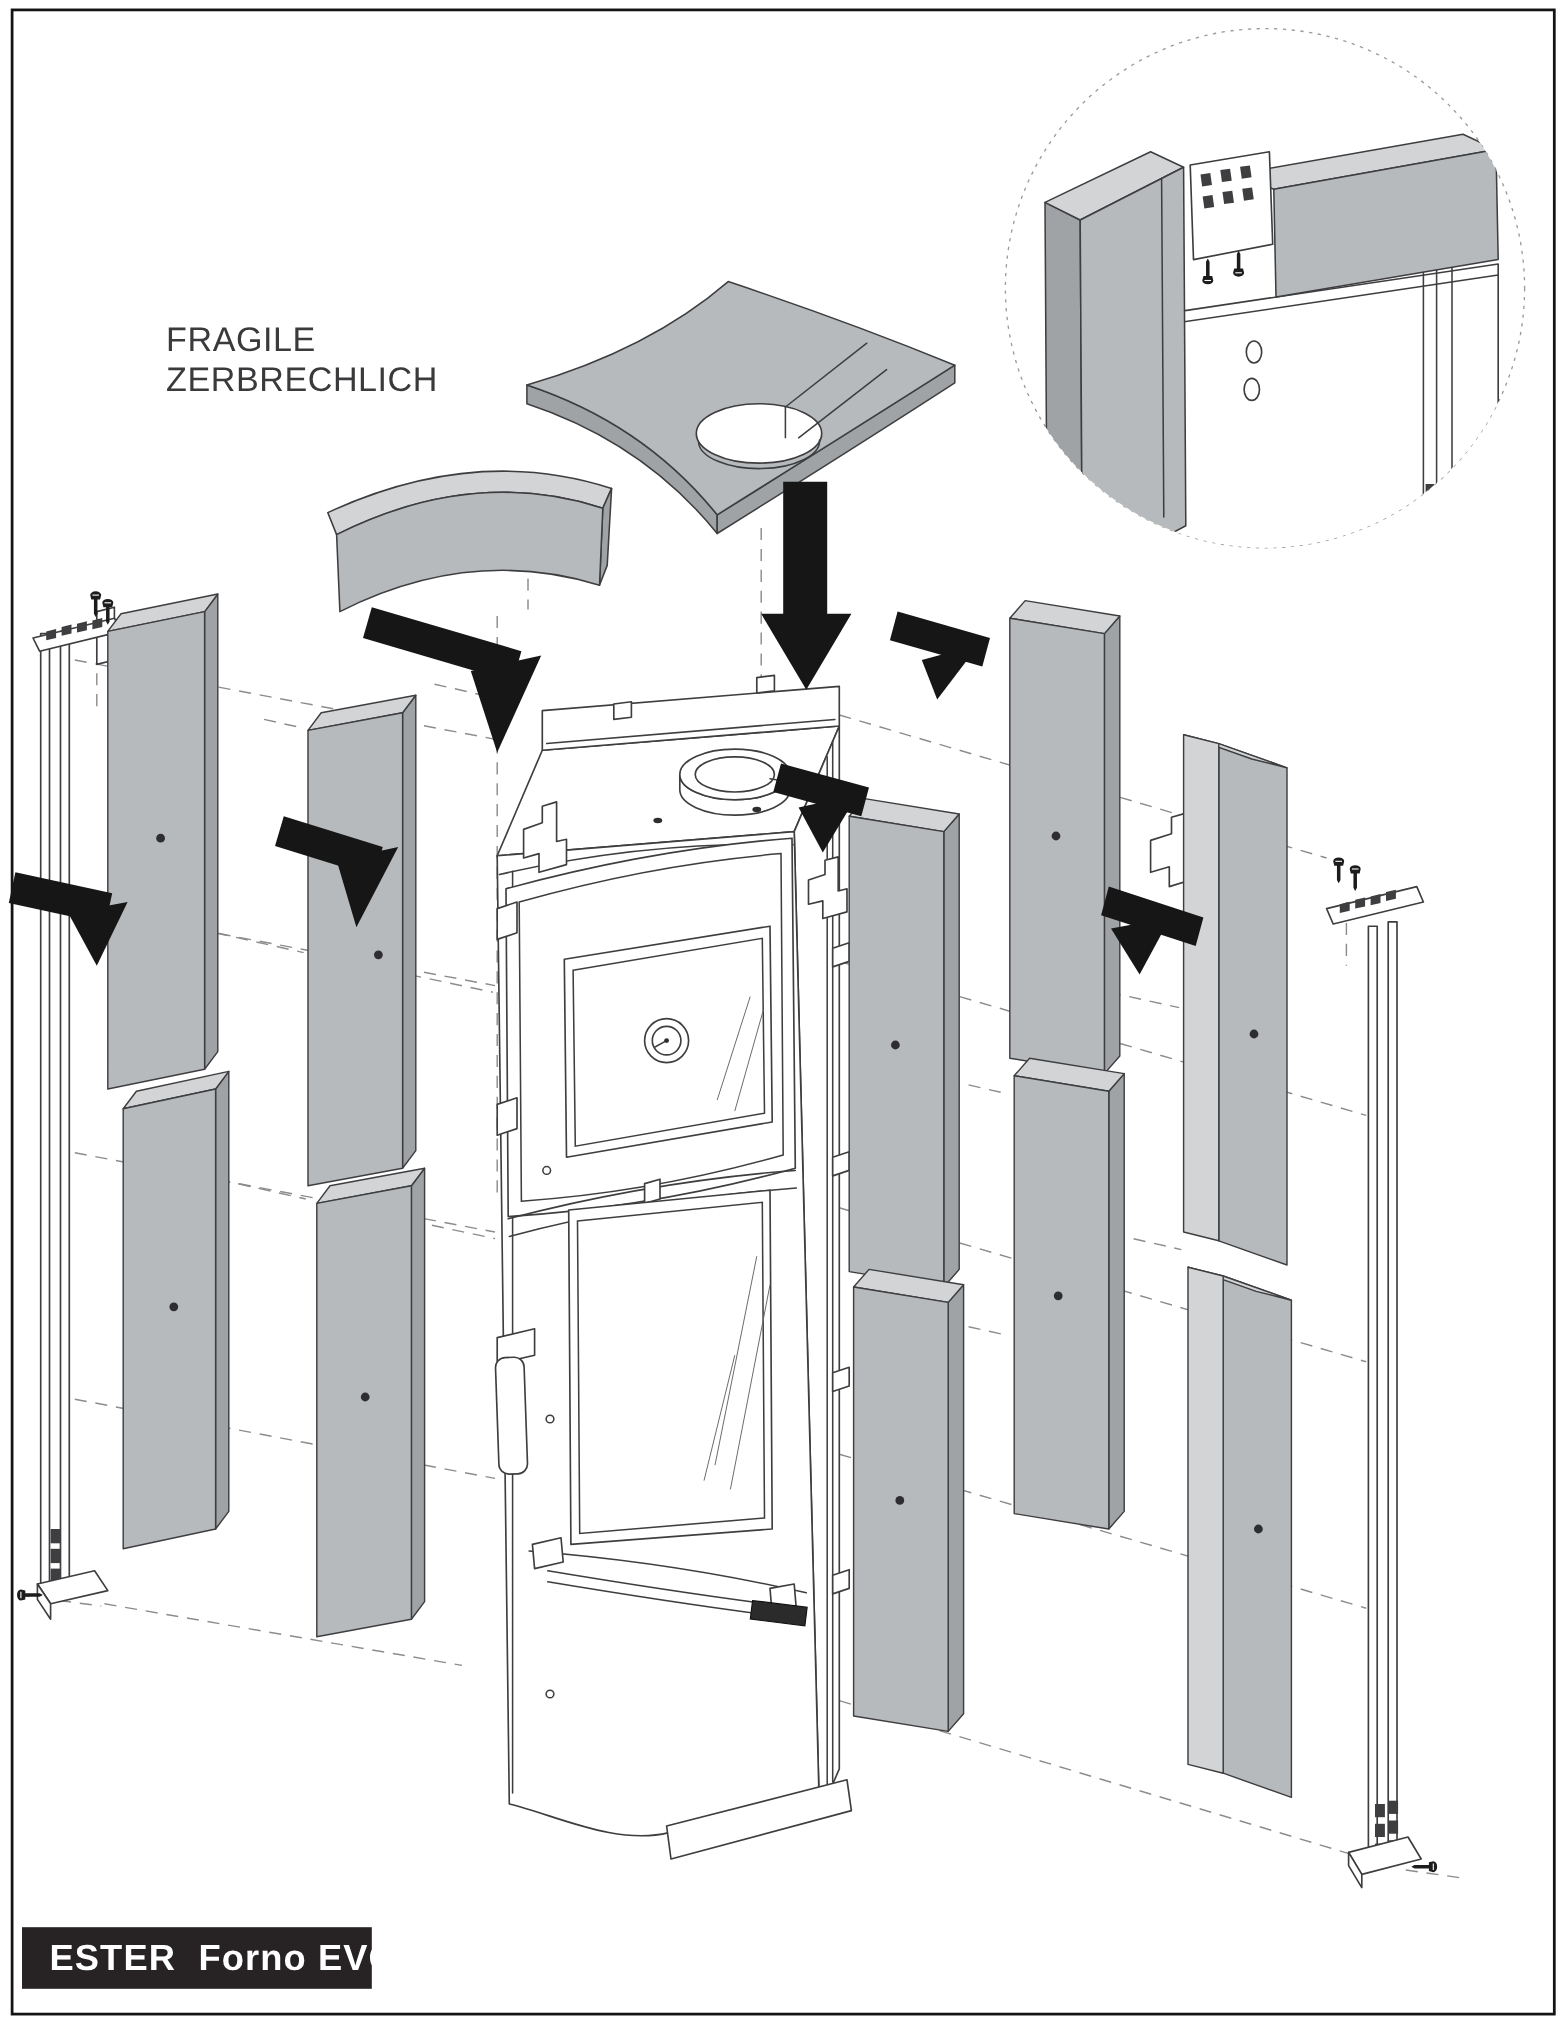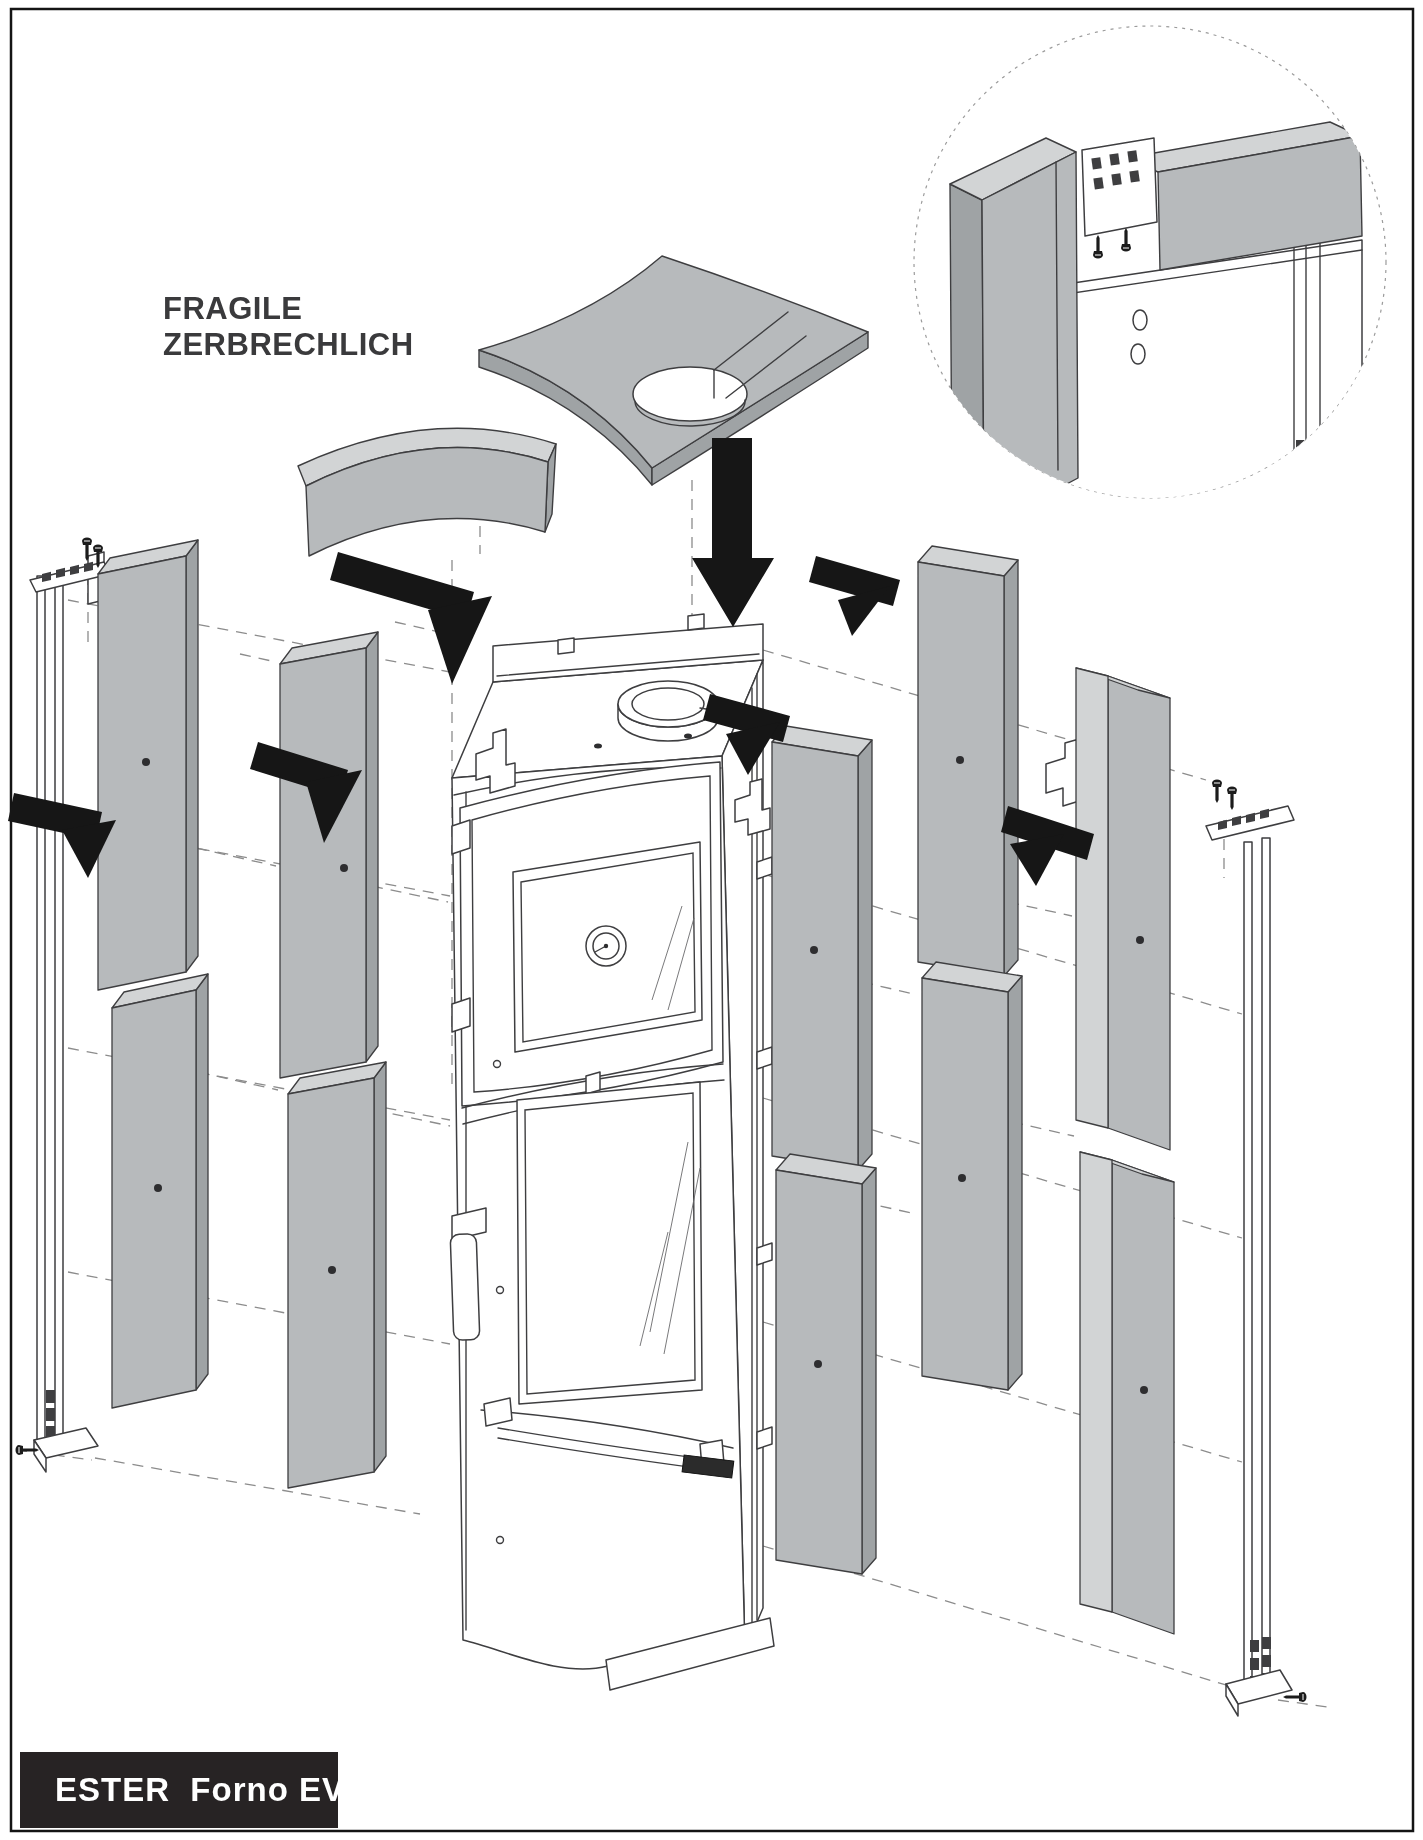--- a/index.html
+++ b/index.html
@@ -22,25 +22,25 @@
   .face-side{fill:var(--panel-side);stroke:var(--line);stroke-width:1.3;stroke-linejoin:round;}
   .dot{fill:#2e2e30;}
   .slot{fill:var(--line);}
   .arrow{fill:var(--arrow);stroke:none;}
   .dash{stroke:var(--dash);stroke-width:1.3;stroke-dasharray:11 8;fill:none;}
   .screw{fill:var(--screw);stroke:none;}
   .screw-slot{stroke:#fff;stroke-width:1;}
   .circle-dash{fill:#fff;stroke:#9b9b9b;stroke-width:1.2;stroke-dasharray:3 5;}
   .frame{fill:none;stroke:#141414;stroke-width:2.5;}
   .plate-dark{fill:#2b2b2b;stroke:#111;stroke-width:1;}
-  .fragile{position:absolute;left:151px;top:291px;font-size:31px;font-weight:bold;
-           color:var(--fragile-text);letter-spacing:.5px;line-height:36px;margin-left:12px;}
-  .model-label{position:absolute;left:20px;top:1752px;width:318px;height:76px;
+  .fragile{position:absolute;left:151px;top:291px;font-size:31px;font-weight:normal;
+           color:var(--fragile-text);letter-spacing:.5px;line-height:36px;}
+  .model-label{position:absolute;left:20px;top:1752px;width:318px;height:56px;
                background:var(--label-bg);color:var(--label-text);font-size:33px;font-weight:bold;
-               display:flex;align-items:center;padding-left:35px;box-sizing:border-box;
+               display:flex;align-items:center;padding-left:25px;box-sizing:border-box;
                letter-spacing:1px;white-space:pre;}
 </style>
 </head>
 <body>
 
 <div class="stage">
 
 <svg id="art" width="1423" height="1840" viewBox="0 0 1423 1840">
 
   <rect class="frame" x="11" y="9" width="1402" height="1822"></rect>

